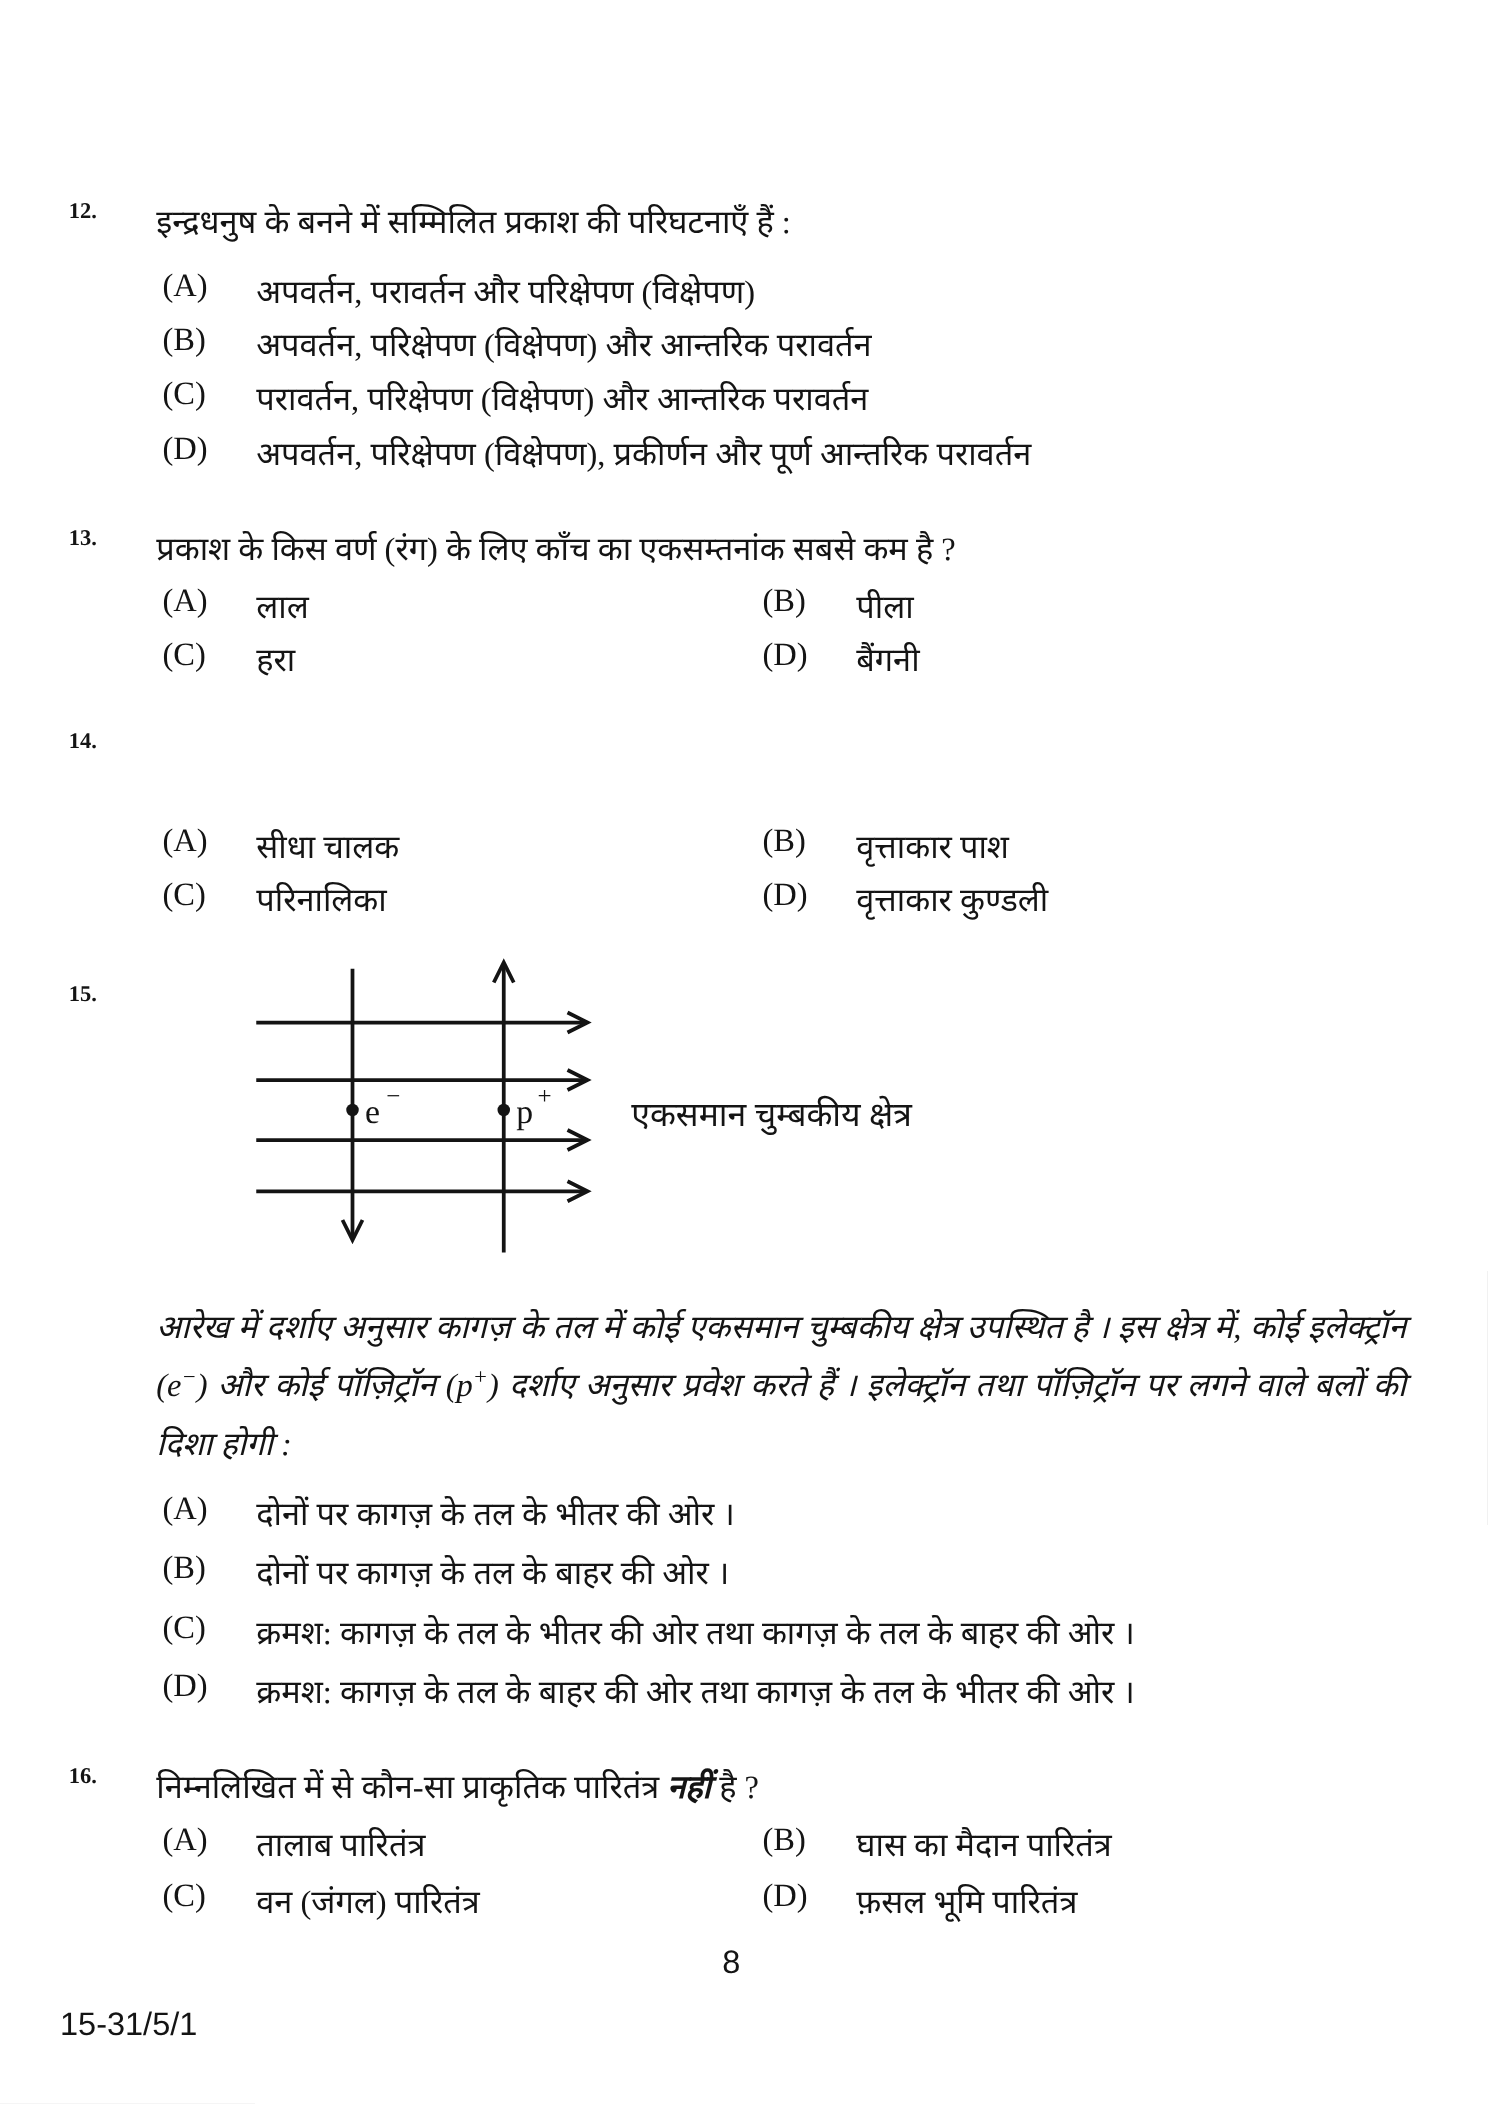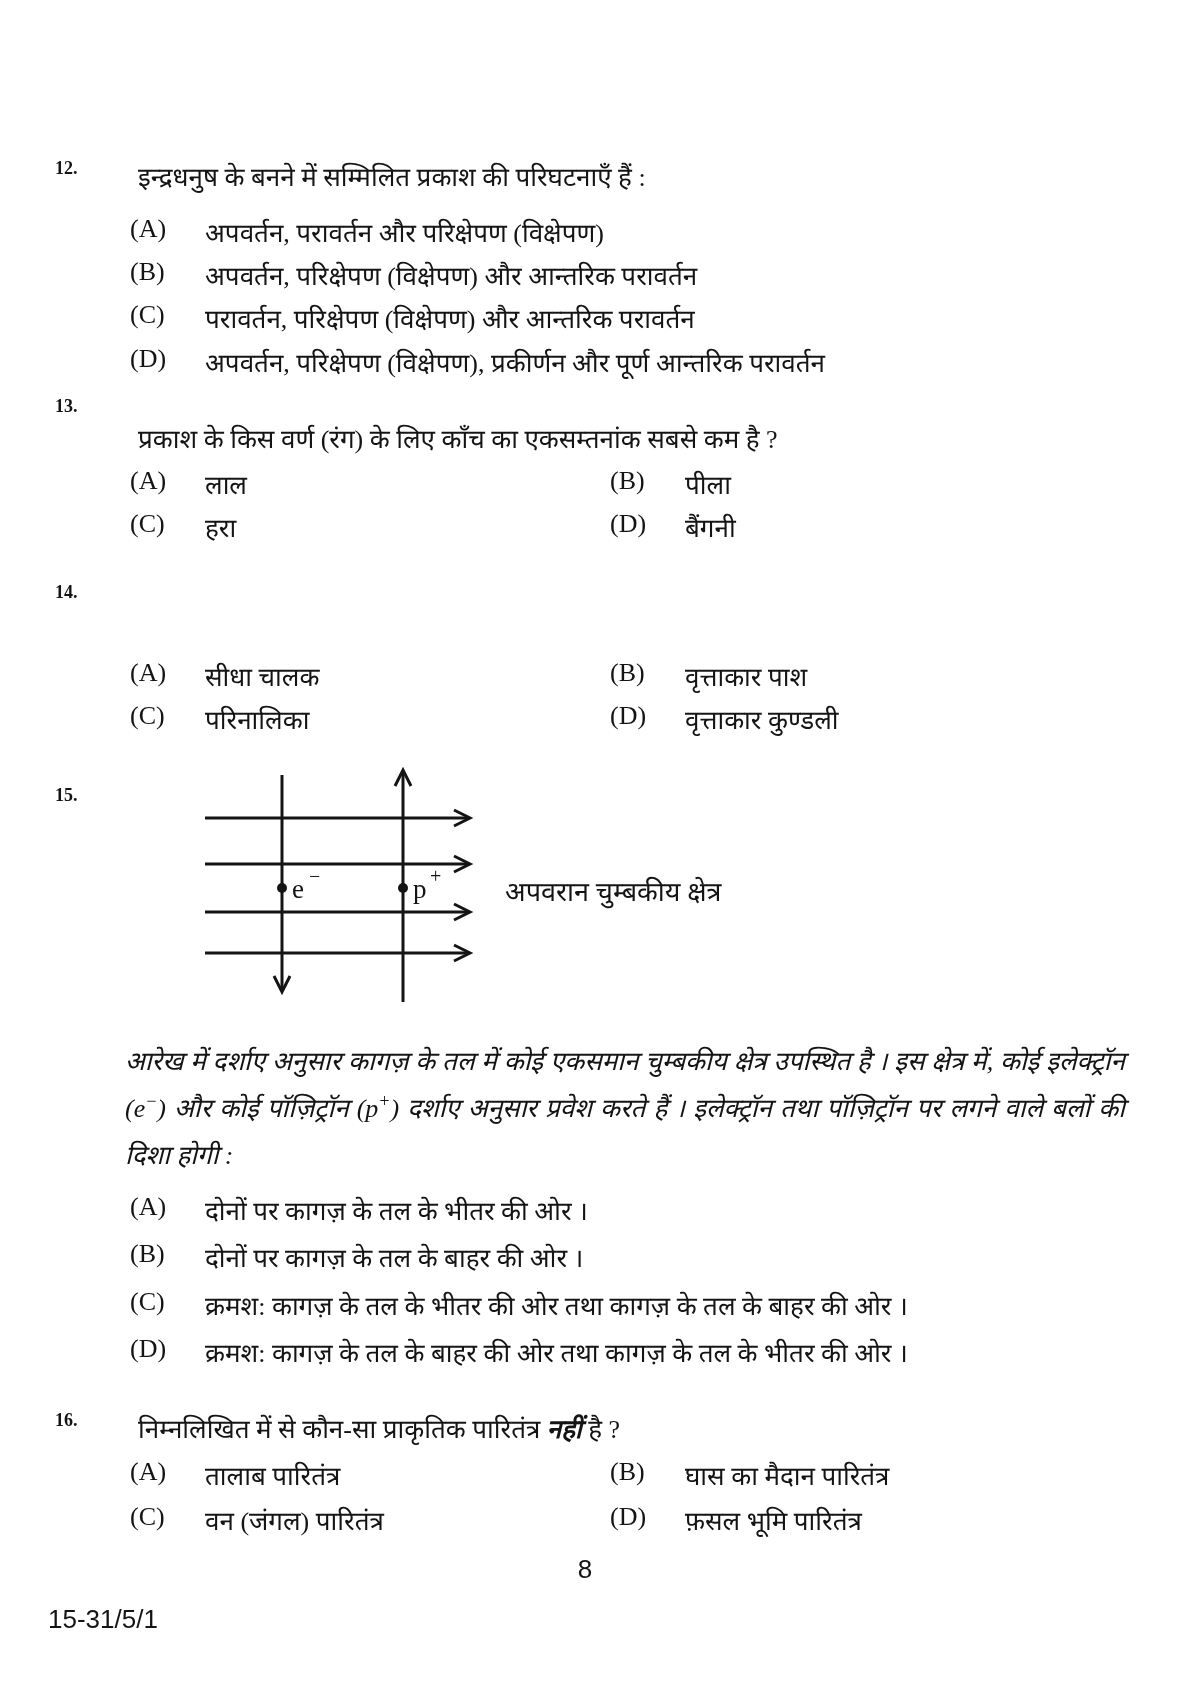--- a/index.html
+++ b/index.html
@@ -6,21 +6,21 @@
   .page{
     position:relative;
     width:1190px;height:1683px;
     background:#ffffff;
     font-family:"Liberation Serif","DejaVu Serif",serif;
     color:#141414;
     overflow:hidden;
   }
   .abs{position:absolute;white-space:nowrap;}
   .qnum{left:55px;font-weight:bold;font-size:18px;}
-  .qtext{left:125px;font-size:26px;margin-left:13px;}
+  .qtext{left:125px;font-size:26px;}
   .olabel{left:130px;font-size:26px;}
   .otext{left:205px;font-size:26px;}
   .olabel2{left:610px;font-size:26px;}
   .otext2{left:685px;font-size:26px;}
   .para{
     position:absolute;left:125px;width:1000px;
     font-size:26px;line-height:47px;
     text-align:justify;white-space:normal;font-style:italic;
   }
   .para sup{font-size:18px;line-height:0;}
@@ -48,21 +48,21 @@
   </div>
   <div>
     <span class="abs olabel" style="top:300px">(C)</span>
     <span class="abs otext" style="top:300px">परावर्तन, परिक्षेपण (विक्षेपण) और आन्तरिक परावर्तन</span>
   </div>
   <div>
     <span class="abs olabel" style="top:344px">(D)</span>
     <span class="abs otext" style="top:344px">अपवर्तन, परिक्षेपण (विक्षेपण), प्रकीर्णन और पूर्ण आन्तरिक परावर्तन</span>
   </div>
 
-  <div class="abs qnum" style="top:396px">13.</div>
+  <div class="abs qnum" style="top:420px">13.</div>
   <div class="abs qtext" style="top:420px">प्रकाश के किस वर्ण (रंग) के लिए काँच का एकसम्तनांक सबसे कम है ?</div>
 
   <div>
     <span class="abs olabel" style="top:466px">(A)</span>
     <span class="abs otext" style="top:466px">लाल</span>
   </div>
   <div>
     <span class="abs olabel2" style="top:466px">(B)</span>
     <span class="abs otext2" style="top:466px">पीला</span>
   </div>
@@ -120,21 +120,21 @@
     </g>
 
     <circle cx="82" cy="126" r="5" fill="#141414"></circle>
     <circle cx="203" cy="126" r="5" fill="#141414"></circle>
     <text x="92" y="136" font-size="27">e</text>
     <text x="109" y="121" font-size="20">−</text>
     <text x="213" y="136" font-size="27">p</text>
     <text x="230" y="121" font-size="20">+</text>
   </svg>
 
-  <div class="abs fieldlabel" style="top:872px">अपवरान चुम्बकीय क्षेत्र</div>
+  <div class="abs fieldlabel" style="top:872px">एकसमान चुम्बकीय क्षेत्र</div>
 
   <div class="para" style="top:1038px"><span>आरेख में दर्शाए अनुसार कागज़ के तल में कोई एकसमान चुम्बकीय क्षेत्र उपस्थित है । इस क्षेत्र में, कोई इलेक्ट्रॉन (e</span><sup>−</sup><span>) और कोई पॉज़िट्रॉन (p</span><sup>+</sup><span>) दर्शाए अनुसार प्रवेश करते हैं । इलेक्ट्रॉन तथा पॉज़िट्रॉन पर लगने वाले बलों की दिशा होगी :</span></div>
 
   <div>
     <span class="abs olabel" style="top:1192px">(A)</span>
     <span class="abs otext" style="top:1192px">दोनों पर कागज़ के तल के भीतर की ओर ।</span>
   </div>
   <div>
     <span class="abs olabel" style="top:1239px">(B)</span>
     <span class="abs otext" style="top:1239px">दोनों पर कागज़ के तल के बाहर की ओर ।</span>

